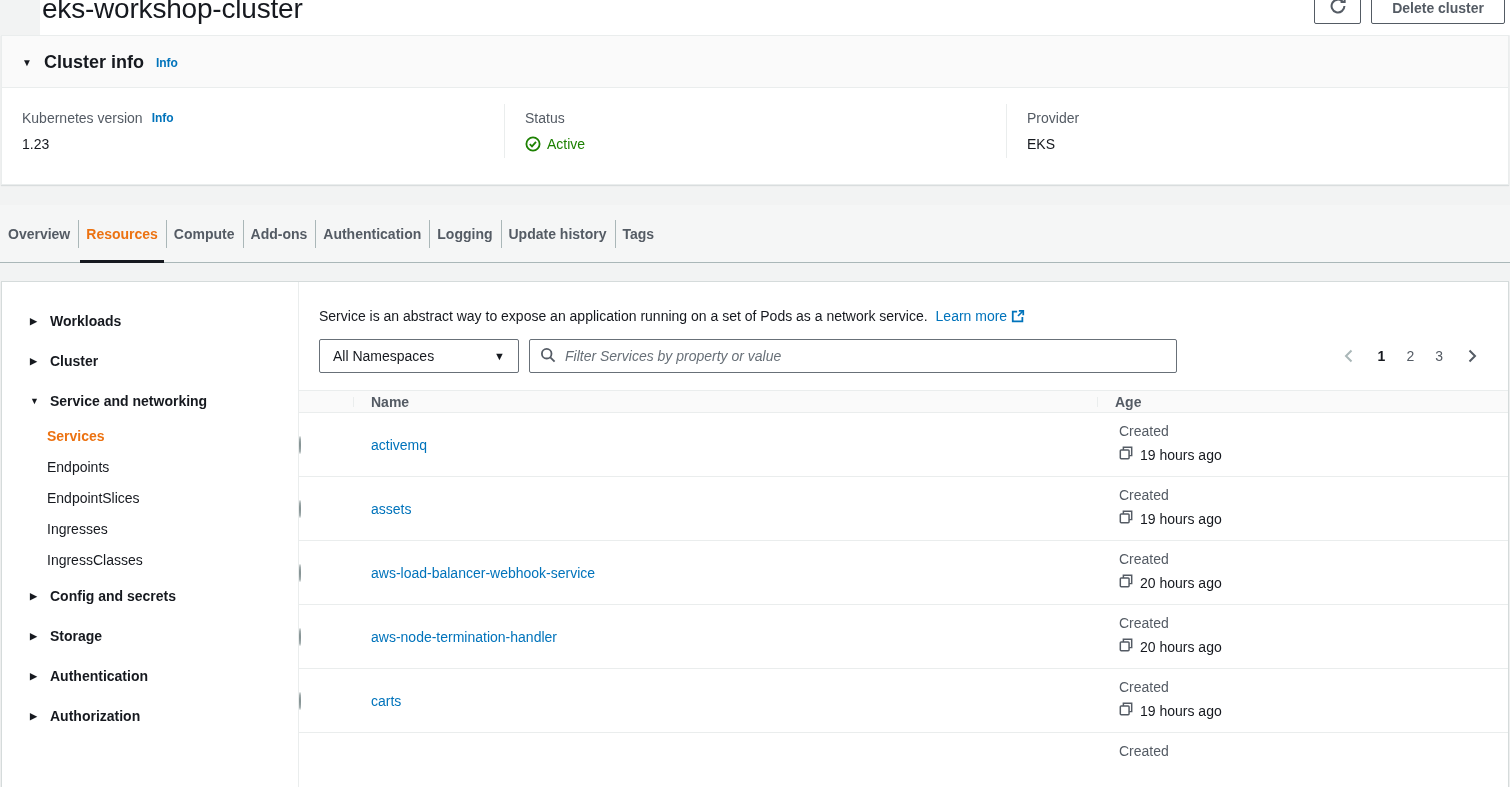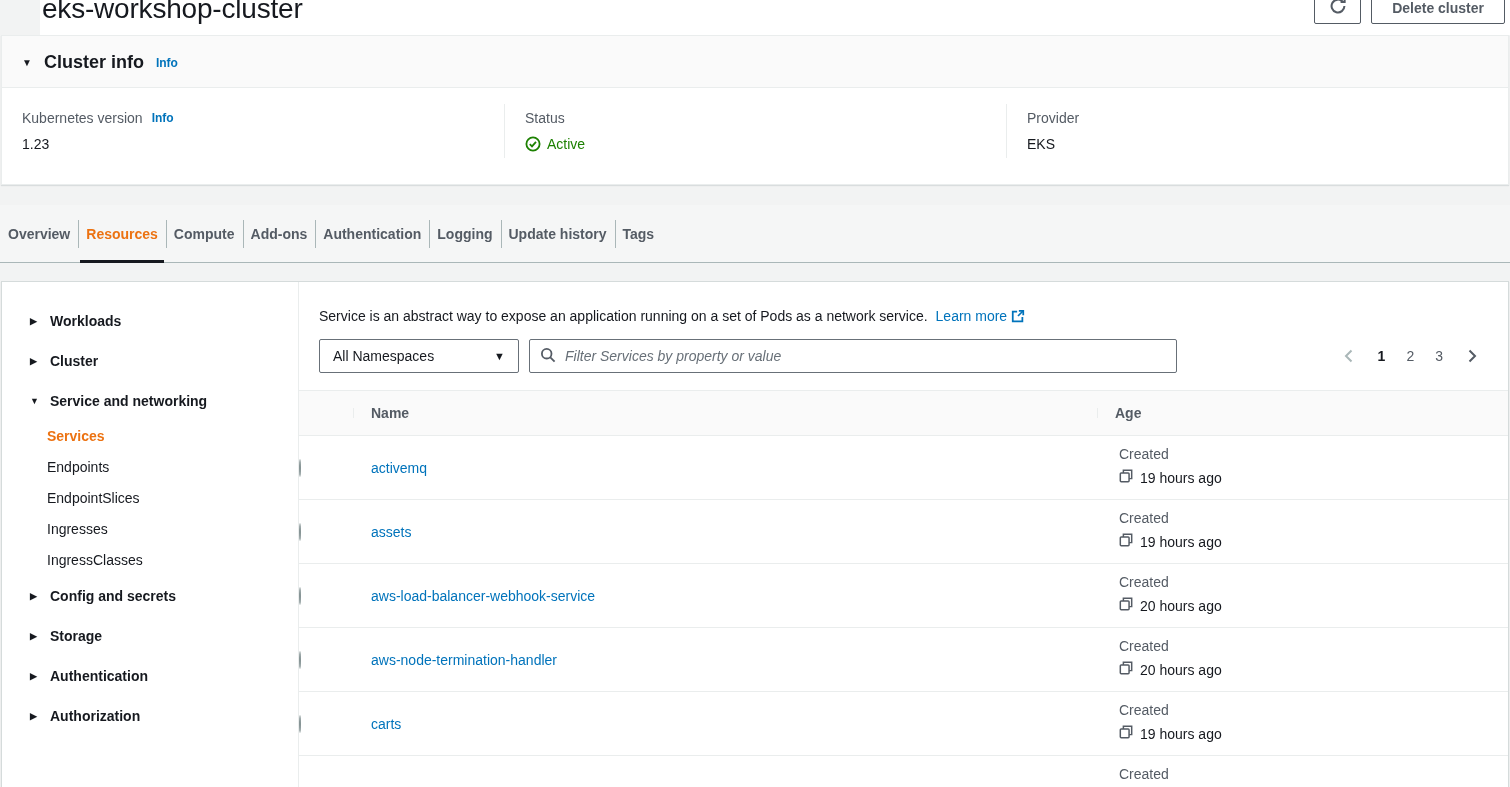--- a/index.html
+++ b/index.html
@@ -61,21 +61,21 @@
                 margin-left:10px; display:flex; align-items:center; padding:0 10px; gap:7px; }
   .search-box input { border:none; outline:none; width:100%; font-family:inherit; font-size:14px; background:transparent; color:#be185d; }
   .search-box input::placeholder { font-style:italic; color:#687078; opacity:1; }
   .pagination { margin-left:auto; display:flex; align-items:center; gap:21px; padding-right:8px; color:#545b64; }
   .page-num { cursor:pointer; font-weight:400; }
   .page-num.current { color:#16191f; font-weight:700; }
   .pg-chevron { display:flex; cursor:pointer; }
   
   .table { margin:17px -20px 0; }
   .thead, .trow { display:grid; grid-template-columns:54px 744px 1fr; }
-  .thead { background:#fafafa; border-top:1px solid #eaeded; border-bottom:1px solid #eaeded; height:46px;
+  .thead { background:#fafafa; border-top:1px solid #eaeded; border-bottom:1px solid #eaeded; height:23px;
            align-items:center; font-weight:700; color:#545b64; }
   .th { position:relative; padding-left:18px; }
   .th::before { content:''; position:absolute; left:0; top:3px; bottom:3px; width:1px; background:#eaeded; }
   .trow { border-bottom:1px solid #eaeded; height:64px; align-items:center; }
   .radio { width:16px; height:16px; border:1px solid #879596; border-radius:50%; margin:0 auto; background:#fff; cursor:pointer; }
   .name-link { color:#0073bb; padding-left:18px; text-decoration:none; cursor:pointer;margin-top:37px; }
   .age-cell { align-self:start; padding:10px 8px 0 22px; }
   .age-label { color:#545b64; margin-bottom:7px; }
   .age-value { display:flex; align-items:center; gap:7px; color:#16191f; }
 </style>

